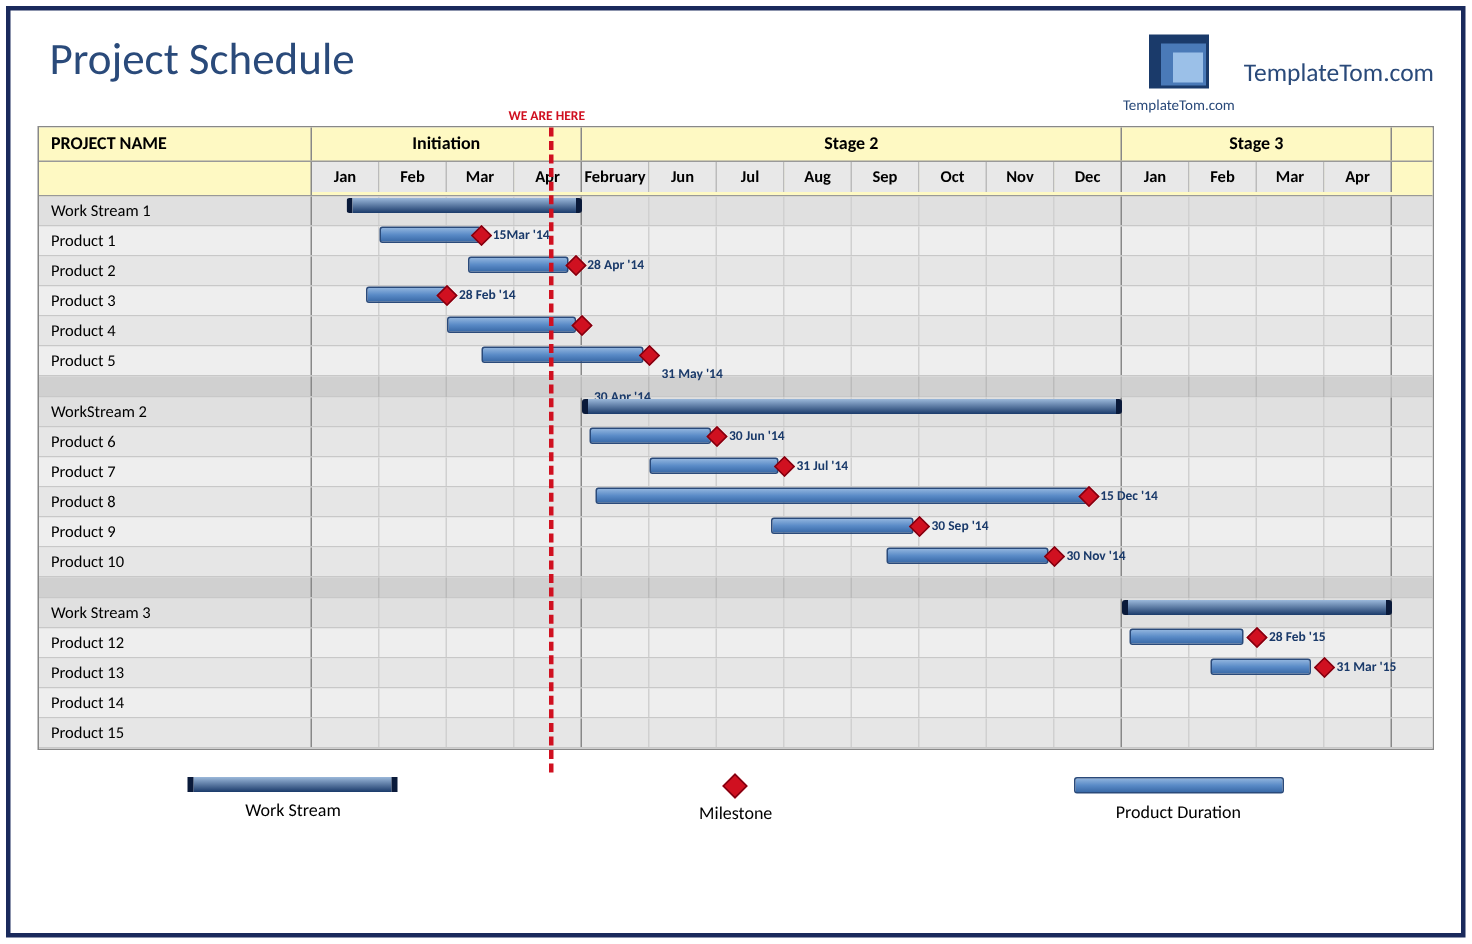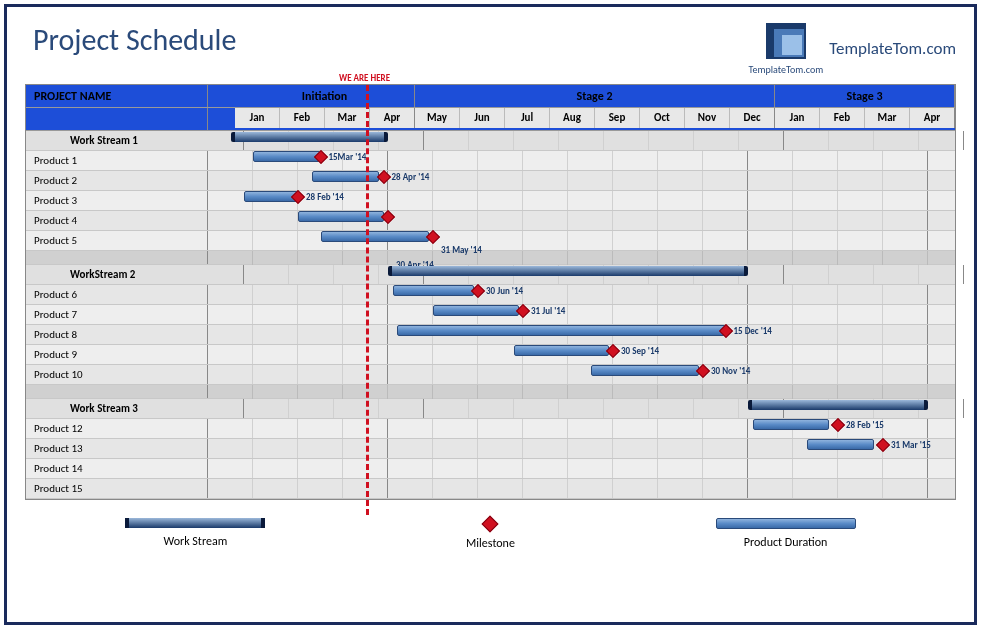--- a/index.html
+++ b/index.html
@@ -6,37 +6,37 @@
   body { font-family: Calibri, Arial, sans-serif; background: #fff; width: 981px; height: 629px; }
   .outer { border: 3px solid #1a2a5c; margin: 4px; height: 621px; padding: 14px 18px 10px 18px; position: relative; }
   .header { display: flex; justify-content: space-between; align-items: flex-start; margin-bottom: 8px; }
   .title { font-size: 30px; color: #2a4a7a; font-weight: 400; margin-left: 8px; }
   .brand { text-align: center; font-size: 10px; color: #2a4a7a; }
   .brand svg { display: block; margin: 0 auto 2px auto; }
   .brand-big { font-size: 17px; color: #2a4a7a; margin-left: 6px; }
   .brand-row { display: flex; align-items: center; }
 
   .chart { position: relative; border: 1px solid #888; }
-  .hdr-row { display: flex; background: #1d4ed8; justify-content: space-between; }
+  .hdr-row { display: flex; background: #fef9c3; }
   .hdr-row.groups { border-bottom: 1px solid #999; }
   .hdr-row.months { border-bottom: 1px solid #999; }
   .name-col { width: 182px; flex-shrink: 0; border-right: 1px solid #888; display: flex; align-items: center; padding: 0 8px; font-weight: bold; font-size: 12px; }
   .name-col.h { height: 22px; }
   .group-cell { border-right: 1px solid #888; display: flex; align-items: center; justify-content: center; font-weight: bold; font-size: 12px; height: 22px; } 
   .month-cell { width: 45px; border-right: 1px solid #bbb; text-align: center; font-size: 11px; font-weight: bold; line-height: 20px; height: 20px; background: #e8e8e8; }
   .month-cell.sep { border-right: 1px solid #888; }
 
   .rows { position: relative; }
   .row { display: flex; height: 20px; border-bottom: 1px solid #c8c8c8; position: relative; }
   .row.stream { background: #e0e0e0; }
   .row.product { background: #eeeeee; }
   .row.product:nth-child(odd) { background: #e6e6e6; }
   .row.gap { background: #d0d0d0; height: 14px; }
   .rname { width: 182px; flex-shrink: 0; border-right: 1px solid #888; font-size: 11px; padding: 0 8px; line-height: 20px; }
-  .row.stream .rname { font-weight: bold; margin-left: 36px; }
+  .row.stream .rname { font-weight: normal; }
   .row.gap .rname { line-height: 14px; }
   .cells { display: flex; flex: 1; position: relative; }
   .cell { width: 45px; border-right: 1px solid #d0d0d0; }
   .cell.sep { border-right: 1px solid #888; }
   .row.gap .cell { border-right-color: #bbb; }
 
   .bar-layer { position: absolute; left: 182px; top: 0; right: 0; bottom: 0; pointer-events: none; }
   .bar { position: absolute; height: 11px; background: linear-gradient(to bottom,#8fb3dd,#5a8bc7 50%,#3a6aa8); border: 1px solid #2a4a7a; border-radius: 2px; }
   .bar.stream { height: 10px; background: linear-gradient(to bottom,#9bb8da,#1a3a6a); border-left: 4px solid #0a1a3a; border-right: 4px solid #0a1a3a; border-top:none; border-bottom:none; }
   .milestone { position: absolute; width: 10px; height: 10px; background: #d01020; transform: rotate(45deg); border: 1px solid #800010; }
@@ -82,21 +82,21 @@
           <div class="group-cell" style="width: 180px;">Stage 3</div>
         </div>
     </div>
     <div class="hdr-row months">
       <div class="name-col h"></div>
       <div id="months" style="display:flex">
           <div class="month-cell">Jan</div>
           <div class="month-cell">Feb</div>
           <div class="month-cell">Mar</div>
           <div class="month-cell sep">Apr</div>
-          <div class="month-cell">May</div>
+          <div class="month-cell">February</div>
           <div class="month-cell">Jun</div>
           <div class="month-cell">Jul</div>
           <div class="month-cell">Aug</div>
           <div class="month-cell">Sep</div>
           <div class="month-cell">Oct</div>
           <div class="month-cell">Nov</div>
           <div class="month-cell sep">Dec</div>
           <div class="month-cell">Jan</div>
           <div class="month-cell">Feb</div>
           <div class="month-cell">Mar</div>

